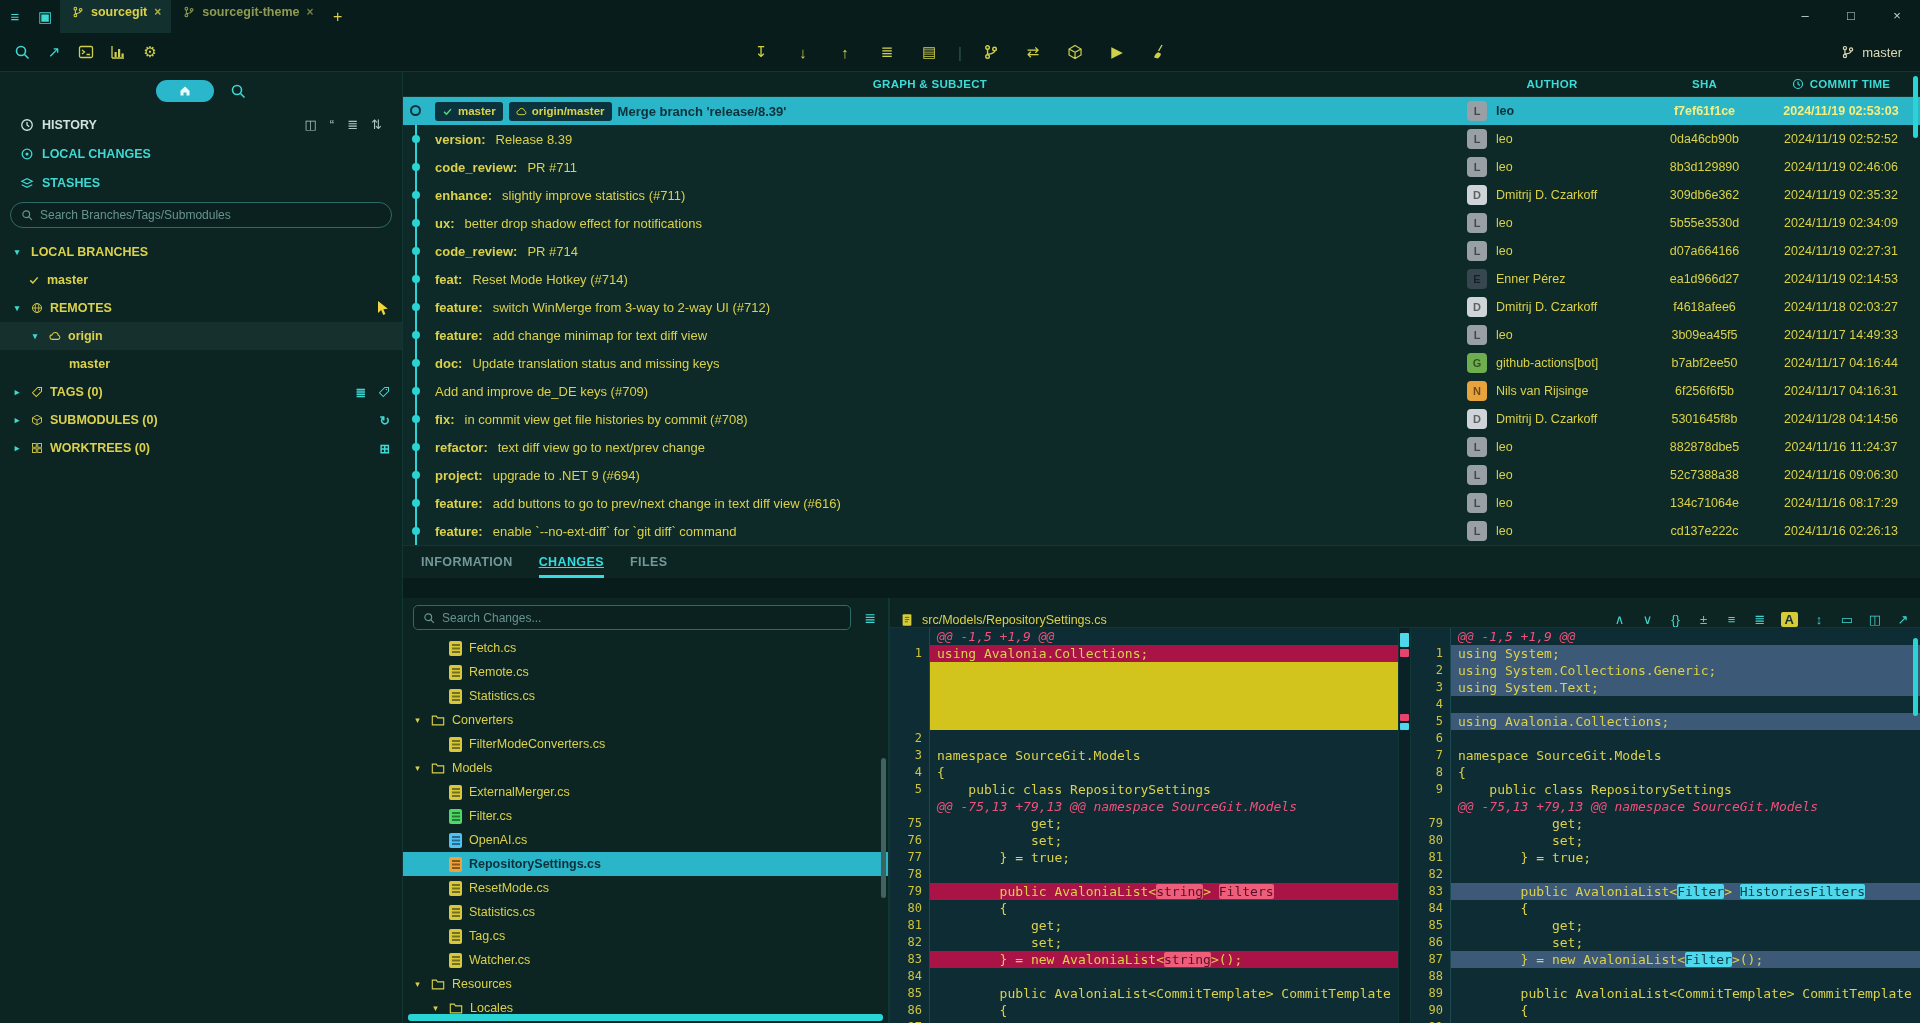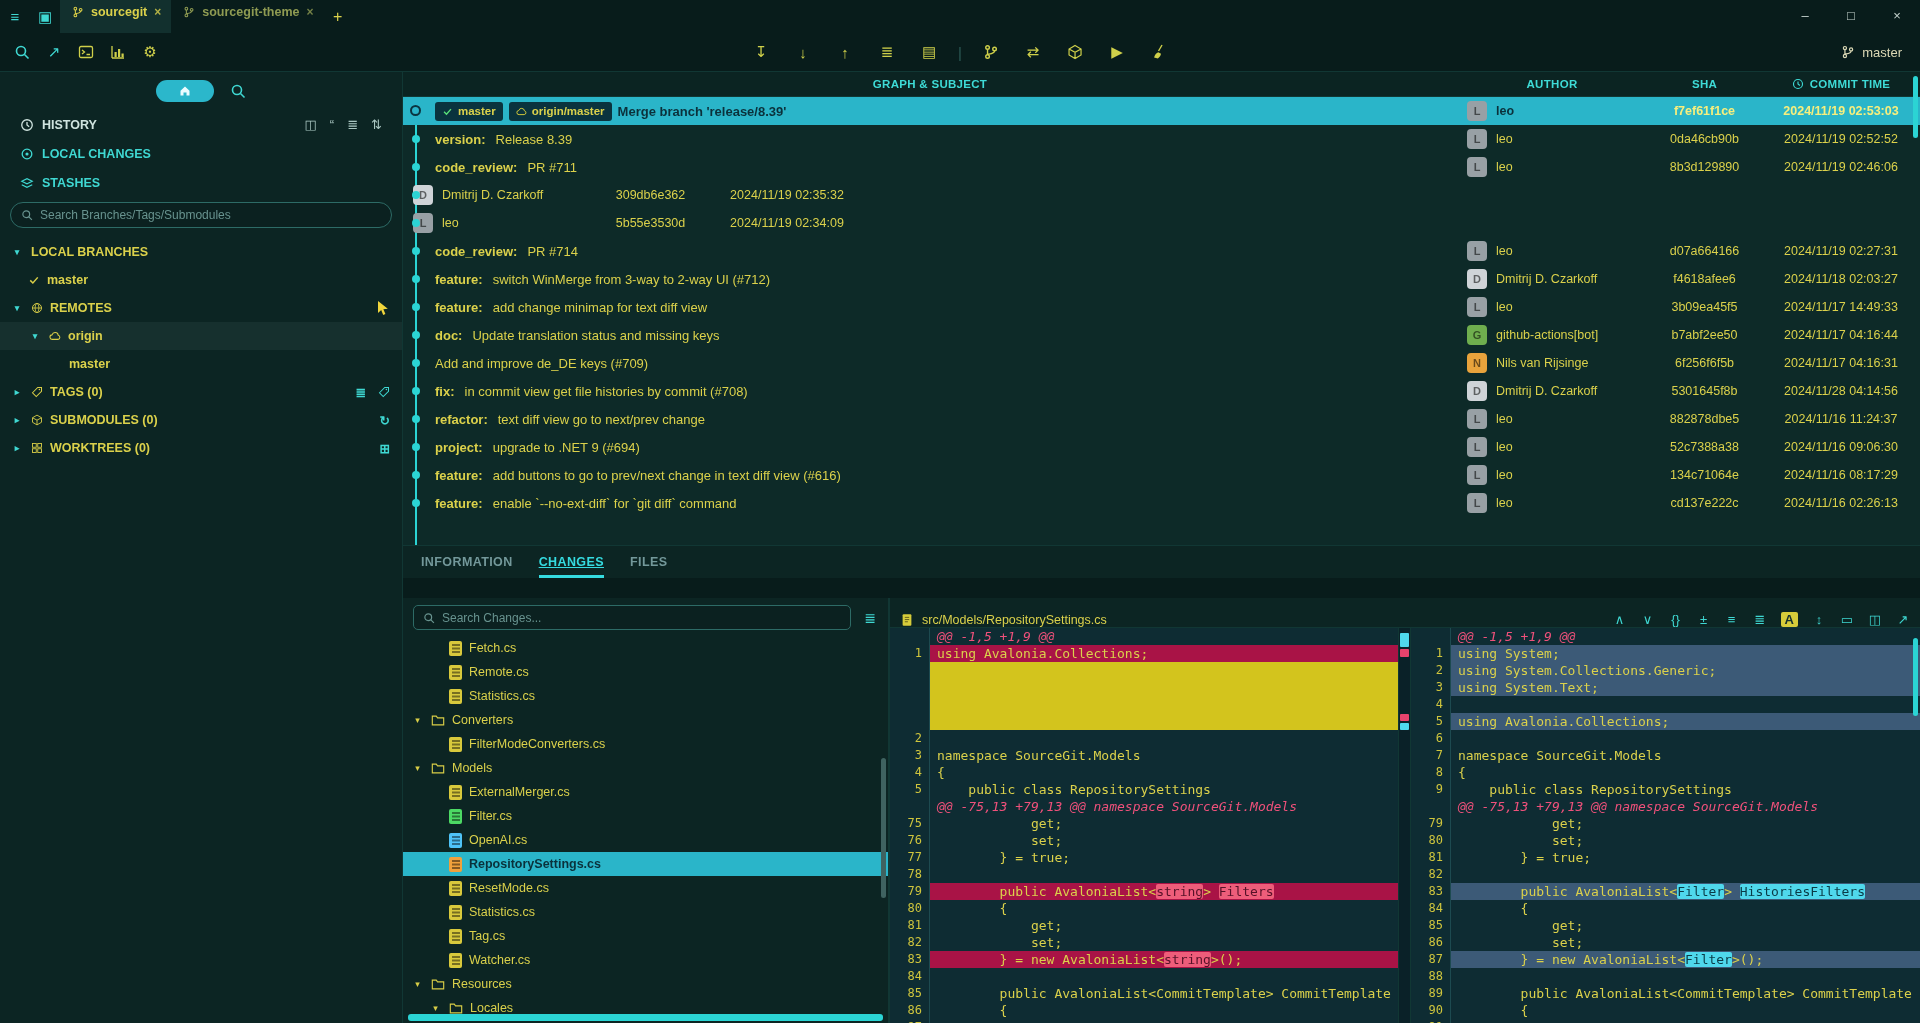--- a/index.html
+++ b/index.html
@@ -541,48 +541,69 @@
               </div>
               <div class="c-author">
                 <span class="avatar" style="background: rgb(152, 160, 165);">L</span>
                 <span>leo</span>
               </div>
               <div class="c-sha">8b3d129890</div>
               <div class="c-time">2024/11/19 02:46:06</div>
             </div>
             <div class="crow">
               <span class="gdot"></span>
+              <div class="c-sub">
+                <b>enhance:</b>
+                <span>slightly improve statistics (#711)</span>
+              </div>
               <div class="c-author">
                 <span class="avatar" style="background: rgb(207, 212, 216);">D</span>
                 <span>Dmitrij D. Czarkoff</span>
               </div>
               <div class="c-sha">309db6e362</div>
               <div class="c-time">2024/11/19 02:35:32</div>
             </div>
             <div class="crow">
               <span class="gdot"></span>
+              <div class="c-sub">
+                <b>ux:</b>
+                <span>better drop shadow effect for notifications</span>
+              </div>
               <div class="c-author">
                 <span class="avatar" style="background: rgb(152, 160, 165);">L</span>
                 <span>leo</span>
               </div>
               <div class="c-sha">5b55e3530d</div>
               <div class="c-time">2024/11/19 02:34:09</div>
             </div>
             <div class="crow">
               <span class="gdot"></span>
               <div class="c-sub">
                 <b>code_review:</b>
                 <span>PR #714</span>
               </div>
               <div class="c-author">
                 <span class="avatar" style="background: rgb(152, 160, 165);">L</span>
                 <span>leo</span>
               </div>
               <div class="c-sha">d07a664166</div>
               <div class="c-time">2024/11/19 02:27:31</div>
+            </div>
+            <div class="crow">
+              <span class="gdot"></span>
+              <div class="c-sub">
+                <b>feat:</b>
+                <span>Reset Mode Hotkey (#714)</span>
+              </div>
+              <div class="c-author">
+                <span class="avatar" style="background: rgb(55, 71, 79);">E</span>
+                <span>Enner Pérez</span>
+              </div>
+              <div class="c-sha">ea1d966d27</div>
+              <div class="c-time">2024/11/19 02:14:53</div>
             </div>
             <div class="crow">
               <span class="gdot"></span>
               <div class="c-sub">
                 <b>feature:</b>
                 <span>switch WinMerge from 3-way to 2-way UI (#712)</span>
               </div>
               <div class="c-author">
                 <span class="avatar" style="background: rgb(207, 212, 216);">D</span>
                 <span>Dmitrij D. Czarkoff</span>

